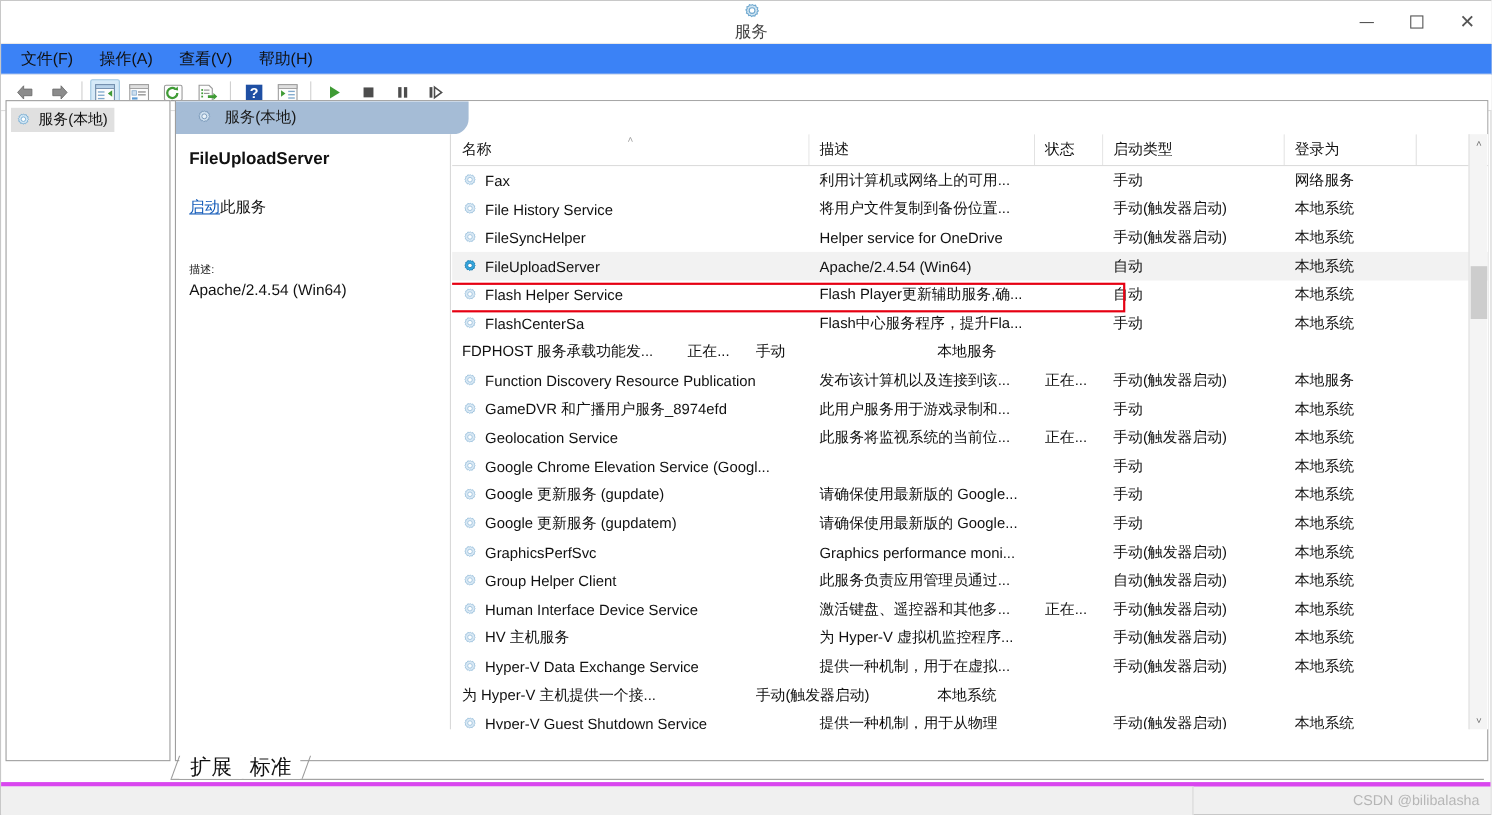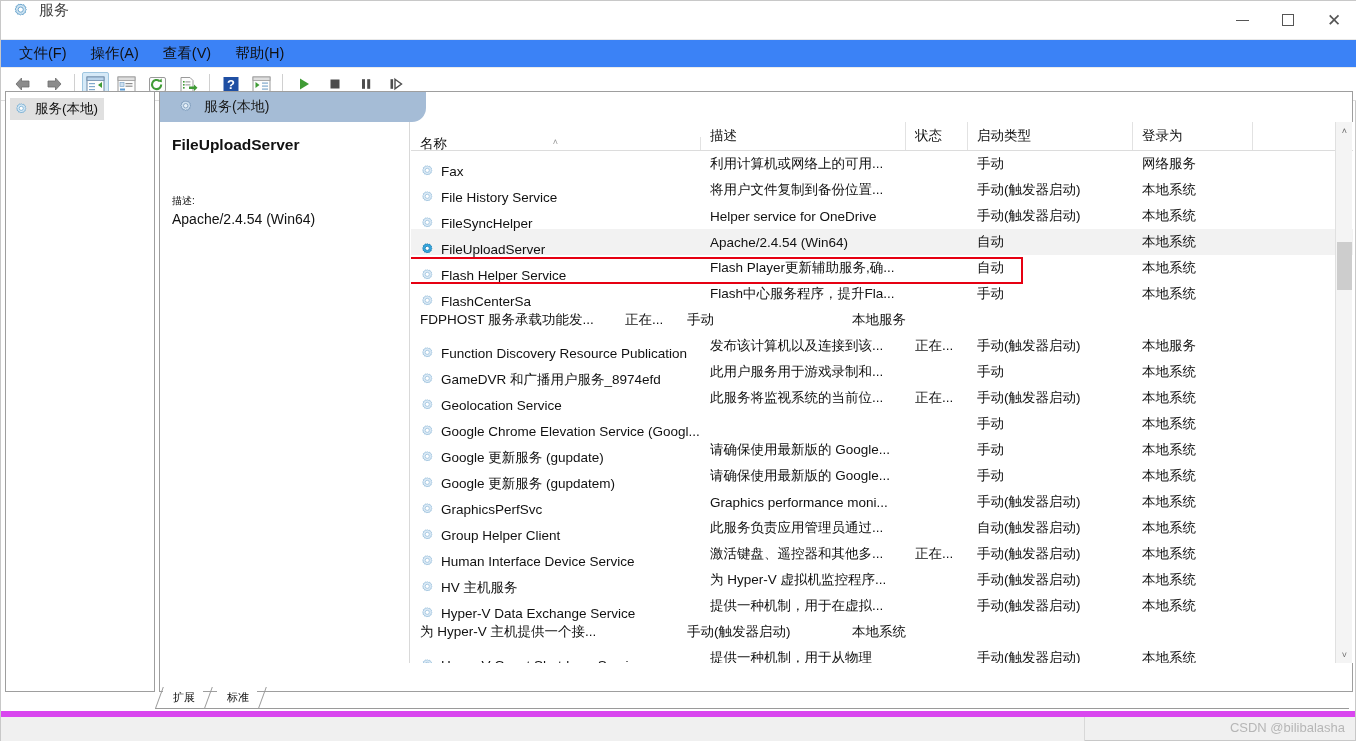--- a/index.html
+++ b/index.html
@@ -15,22 +15,23 @@
     position: relative;
     width: 1356px; height: 741px;
     background: #ffffff;
     border: 1px solid #c8c8c8;
   }
 
   
   .titlebar {
     position: absolute; left: 0; top: 0; width: 1356px; height: 39px;
     background: #ffffff;
-    display: flex; 
+    display: flex; align-items: center;
     border-bottom: 1px solid #e8e8e8;
+    flex-direction: column;
   }
   .title-icon {
     margin-left: 10px; width: 20px; height: 20px;
     display: flex; align-items: center; justify-content: center;
   }
   .title-text {
     margin-left: 8px; font-size: 15px; color: #444;
   }
   .win-btns { position: absolute; right: 0; top: 0; height: 38px; display: flex; }
   .win-btn {
@@ -134,21 +135,21 @@
     font-size: 9px; color: #9a9a9a; line-height: 9px;
   }
   .rows { position: relative; }
   .row {
     display: flex; height: 26px; align-items: center;
     font-size: 13.5px; color: #111;
   }
   .row.selected { background: #f2f2f2; }
   .cell { padding-left: 9px; overflow: hidden; white-space: nowrap; }
   .cell.name { display: flex; align-items: center; gap: 6px; }
-  .c-name  { width: 290px; margin-top: 15px; }
+  .c-name  { width: 325px; }
   .c-desc  { width: 205px; }
   .c-state { width: 62px; }
   .c-start { width: 165px; }
   .c-login { width: 120px; }
 
   .redbox {
     position: absolute; left: -256px; top: 103px;
     width: 868px; height: 27px;
     border: 2px solid #e60012; pointer-events: none;
   }
@@ -168,21 +169,21 @@
     background: #cdcdcd;
   }
 
   
   .tabstrip {
     position: absolute; left: 154px; top: 686px; width: 1194px; height: 22px;
   }
   .tab {
     position: absolute; top: 0; height: 21px;
     display: flex; align-items: center;
-    font-size: 11px; color: #111; background: #ffffff;
+    font-size: 19px; color: #111; background: #ffffff;
     padding: 0 8px 0 10px;
   }
   .tab .slash {
     position: absolute; right: -6px; top: 0; height: 21px; width: 12px;
     border-right: 1px solid #9a9a9a;
     transform: skewX(-20deg);
   }
   .tab .slash-l {
     position: absolute; left: -4px; top: 0; height: 21px; width: 10px;
     border-left: 1px solid #9a9a9a;
@@ -190,21 +191,21 @@
   }
   .tab-ext { left: 8px; }
   .tab-std { left: 62px; }
   .tabs-line {
     position: absolute; left: 0; top: 21px; width: 1194px; height: 1px; background: #9a9a9a;
   }
 
   
   .statusbar {
     position: absolute; left: 0; bottom: 0; width: 1354px; height: 29px;
-    background: #f0f0f0; border-top: 6px solid #d946ef;
+    background: #f0f0f0; border-top: 4px solid #d946ef;
     display: flex; align-items: center; justify-content: flex-end;
   }
   .status-panel {
     position: absolute; left: 0; top: 0; width: 1084px; height: 28px;
     background: #f0f0f0; border-right: 1px solid #d8d8d8;
   }
   .watermark {
     position: absolute; right: 10px; bottom: 5px;
     font-size: 13px; color: #b6b6b6;
     font-family: "Liberation Sans", sans-serif;
@@ -363,20 +364,23 @@
               <path d="M9 2.2 L10.3 3.0 L11.9 2.7 L12.4 4.3 L13.9 5.0 L13.5 6.6 L14.4 7.9 L13.2 9.0 L13.5 10.6 L11.9 11.1 L11.2 12.6 L9.6 12.2 L8.3 13.1 L7.2 11.9 L5.6 12.2 L5.1 10.6 L3.6 9.9 L4.0 8.3 L3.1 7.0 L4.3 5.9 L4.0 4.3 L5.6 3.8 L6.3 2.3 L7.9 2.7 Z" fill="#cfe0ef" stroke="#7d9cbb" stroke-width="1"></path>
               <circle cx="8.7" cy="7.6" r="2.5" fill="#e8f1f8" stroke="#7d9cbb" stroke-width="1"></circle>
             </svg>
           </span>
           <span class="ph-text">服务(本地)</span>
         </div>
       </div>
 
       <div class="details">
         <div class="det-title">FileUploadServer</div>
+        <div class="det-action">
+          <span class="lnk">启动</span><span>此服务</span>
+        </div>
         <div class="det-desc-label">描述:</div>
         <div class="det-desc-value">Apache/2.4.54 (Win64)</div>
       </div>
 
       <div class="list-wrap">
         <div class="list-header">
           <div class="hcell c-name">
             <span>名称</span>
             <span class="sortcaret">˄</span>
           </div>

